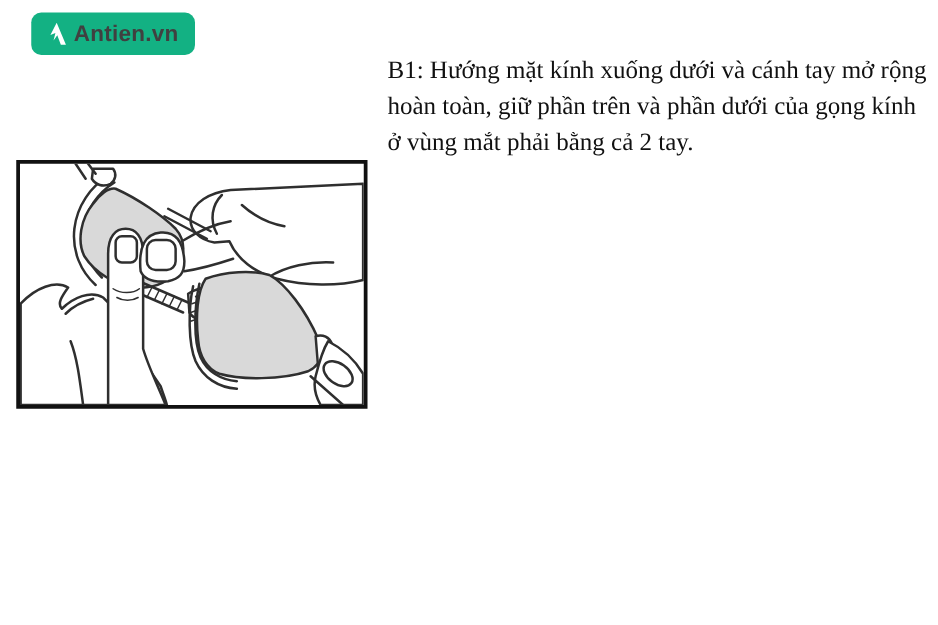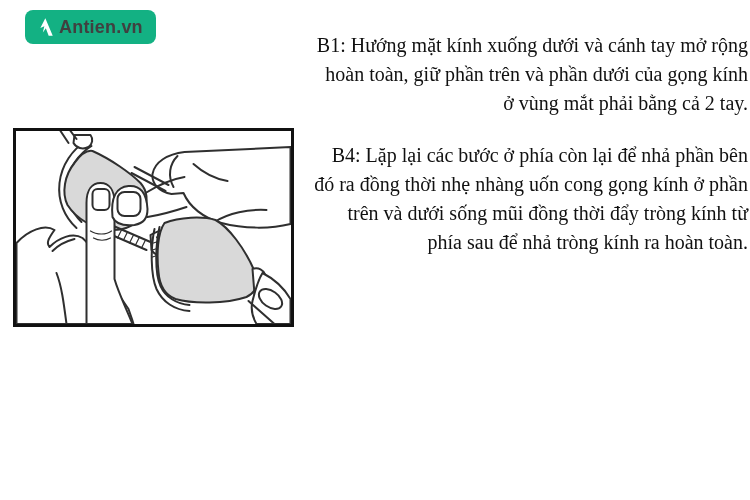--- a/index.html
+++ b/index.html
@@ -22,21 +22,21 @@
   }
   .illustration{
     position:absolute;left:13px;top:128px;width:281px;height:199px;
     border:3px solid var(--border);background:#ffffff;
   }
   .illustration svg{width:100%;height:100%;display:block;}
   .steps{
     position:absolute;left:310px;top:26px;width:438px;
     font-size:20px;line-height:29px;
   }
-  .steps p{margin:5px 0 23px 0;text-align:right;}
+  .steps p{margin:16px 0 23px 0;}
   .ink{stroke:var(--line);stroke-width:2;stroke-linecap:round;stroke-linejoin:round;fill:none;}
   .thin{stroke:var(--line);stroke-width:1.2;stroke-linecap:round;fill:none;}
   .skin{fill:#ffffff;}
   .lensfill{fill:var(--lens);}
 </style>
 </head>
 <body>
 
 <div class="logo">
   <svg class="logo-icon" viewBox="0 0 24 24" aria-hidden="true">
@@ -110,14 +110,13 @@
       <path class="ink" d="M129,62 C142,54 156,48 168,46"></path>
       <path class="ink" d="M131,86 C144,84 158,80 170,76"></path>
       <path class="ink skin" d="M96,86 C94,66 100,56 112,55 C124,54 130,62 131,78 C131,88 127,92 118,94 C108,95 99,93 96,86 Z"></path>
       <rect class="ink skin" x="101" y="61" width="23" height="24" rx="7"></rect>
     </g>
   </svg>
 </div>
 
 <div class="steps">
   <p>B1: Hướng mặt kính xuống dưới và cánh tay mở rộng hoàn toàn, giữ phần trên và phần dưới của gọng kính ở vùng mắt phải bằng cả 2 tay.</p>
-  <p>B4: Lặp lại các bước ở phía còn lại để nhả phần bên đó ra đồng thời nhẹ nhàng uốn cong gọng kính ở phần trên và dưới sống mũi đồng thời đẩy tròng kính từ phía sau để nhả tròng kính ra hoàn toàn.</p>
 </div>
 
 </body></html>

